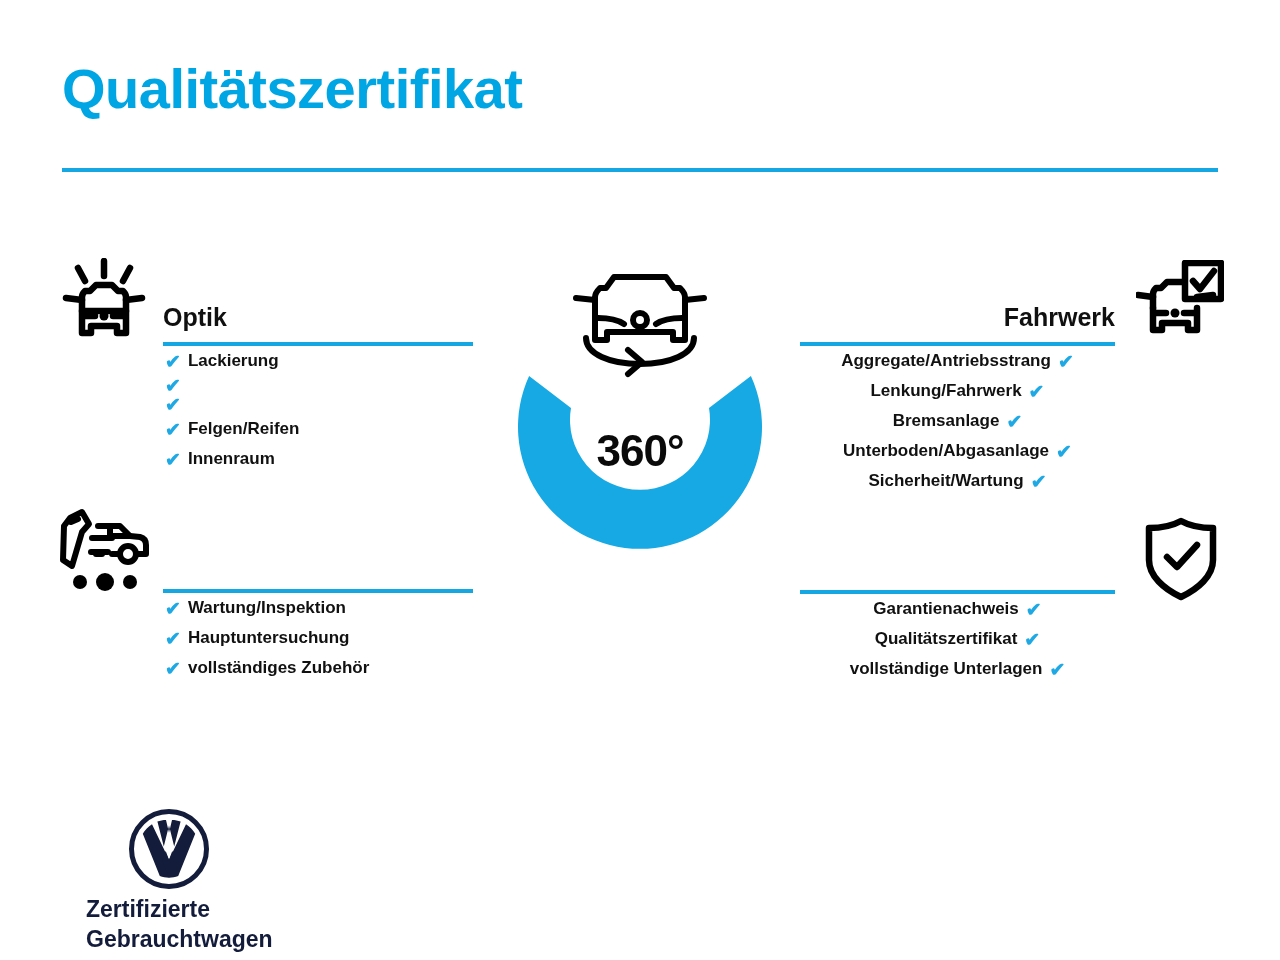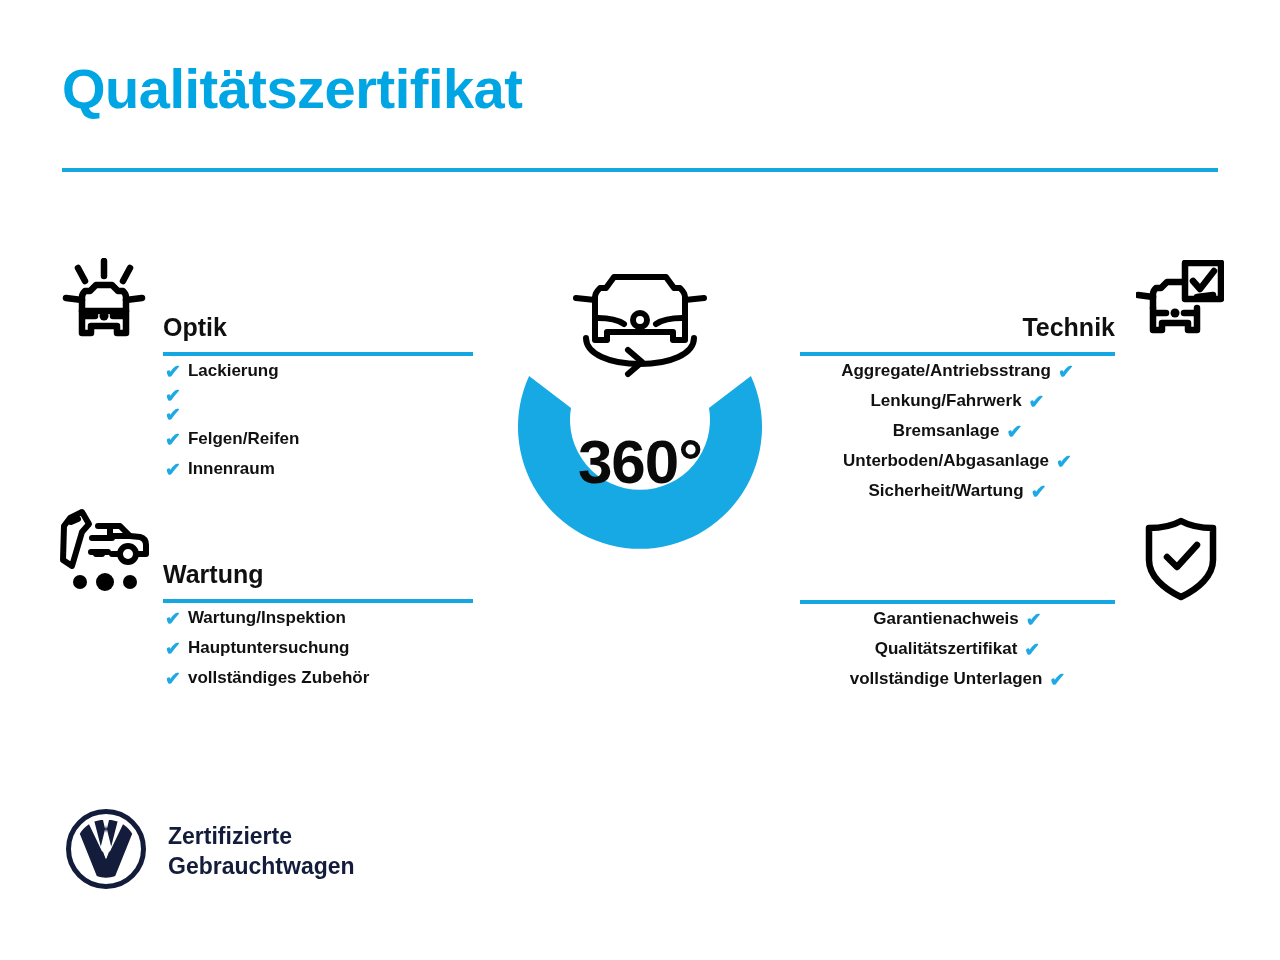--- a/index.html
+++ b/index.html
@@ -37,21 +37,20 @@
     background: #14a7e2;
   }
 
   
   .section {
     position: absolute;
   }
   .sec-head {
     position: relative;
     height: 46px;
-    margin-top: 10px;
   }
   .sec-title {
     font-size: 25px;
     font-weight: bold;
     color: #101010;
     line-height: 34px;
     white-space: nowrap;
   }
   .sec-rule {
     position: absolute;
@@ -118,33 +117,34 @@
     top: 248px;
     width: 360px;
     height: 380px;
   }
   #badge-value {
     position: absolute;
     left: 0;
     top: 178px;
     width: 360px;
     text-align: center;
-    font-size: 62px;
+    font-size: 44px;
     font-weight: bold;
     color: #0a0a0a;
     letter-spacing: -1px;
   }
 
   
   #footer {
     position: absolute;
     left: 65px;
     top: 808px;
     display: flex;
     align-items: center;
+    flex-direction: column;
   }
   #footer-text {
     margin-left: 21px;
     font-size: 23px;
     font-weight: bold;
     color: #131c3a;
     line-height: 30px;
     white-space: pre-line;
   }
 </style>
@@ -274,42 +274,41 @@
       </li>
     <li>
         <span class="check">✔</span>
         <span>Innenraum</span>
       </li>
   </ul>
 </div>
 
 <div class="section left" id="section-wartung">
   <div class="sec-head">
-    <div class="sec-title">Wartung</div>
     <div class="sec-rule"></div>
   </div>
   <ul class="sec-list">
     <li>
         <span class="check">✔</span>
         <span>Wartung/Inspektion</span>
       </li>
     <li>
         <span class="check">✔</span>
         <span>Hauptuntersuchung</span>
       </li>
     <li>
         <span class="check">✔</span>
         <span>vollständiges Zubehör</span>
       </li>
   </ul>
 </div>
 
 <div class="section right" id="section-technik">
   <div class="sec-head">
-    <div class="sec-title">Technik</div>
+    <div class="sec-title">Fahrwerk</div>
     <div class="sec-rule"></div>
   </div>
   <ul class="sec-list">
     <li>
         <span>Aggregate/Antriebsstrang</span>
         <span class="check">✔</span>
       </li>
     <li>
         <span>Lenkung/Fahrwerk</span>
         <span class="check">✔</span>

